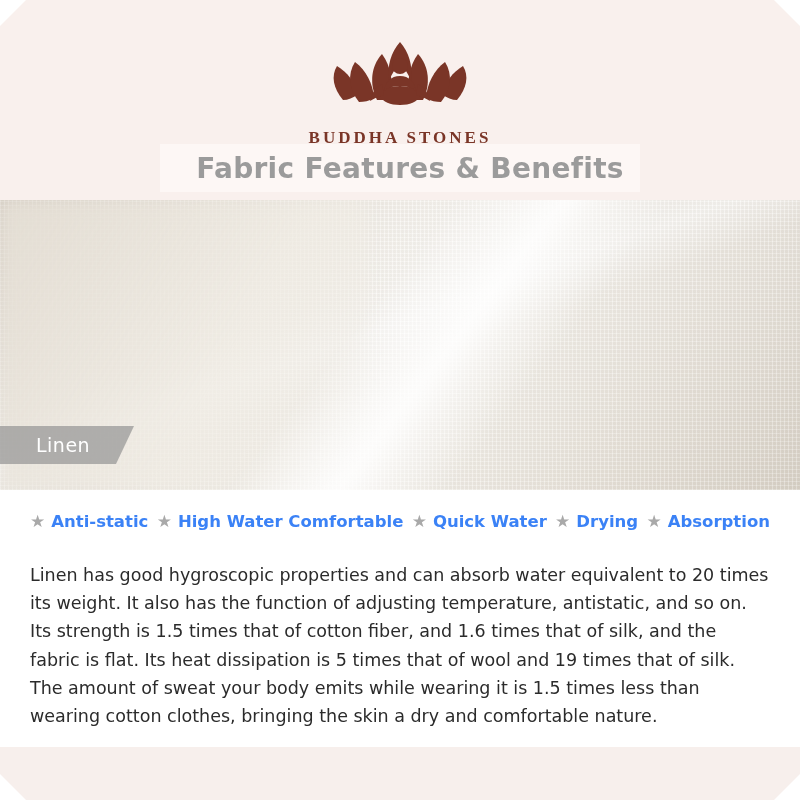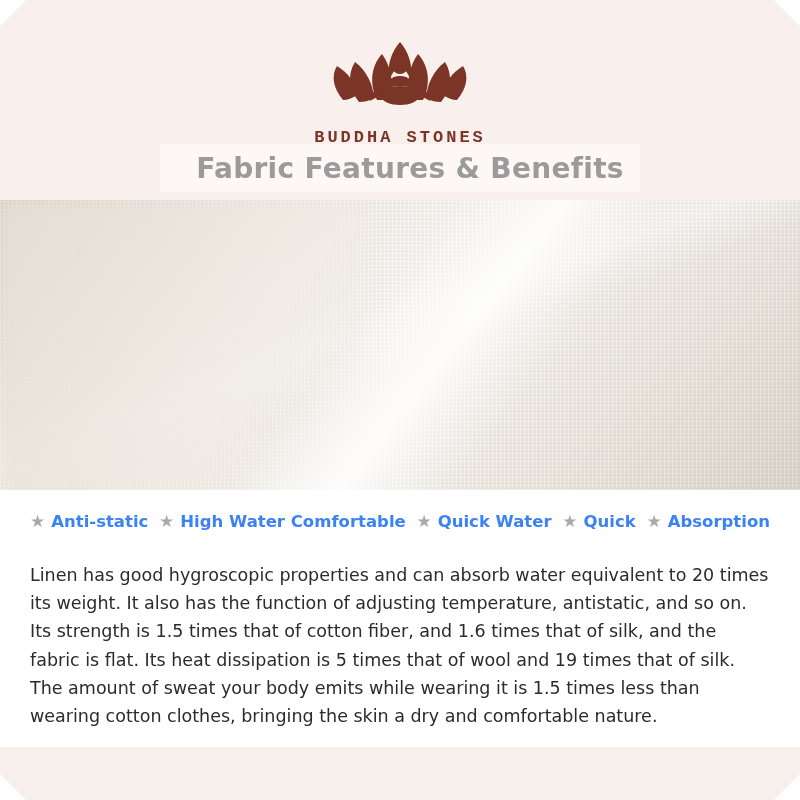--- a/index.html
+++ b/index.html
@@ -58,21 +58,21 @@
   }
   .logo-wrap {
     padding-top: 22px;
   }
   .logo-mark {
     display: block;
     margin: 0 auto;
   }
   .brand-name {
     margin-top: 6px;
-    font-family: Liberation Mono, monospace;
+    font-family: Liberation Serif, serif;
     font-size: 17px;
     letter-spacing: 3px;
     color: #7a3527;
     font-weight: 600;
   }
   .title-band {
     position: absolute;
     left: 160px;
     right: 160px;
     bottom: 8px;
@@ -232,40 +232,41 @@
     <div class="title-band">
       <span class="title-text">Fabric Features &amp; Benefits</span>
     </div>
   </div>
 
   <div class="photo">
     <div class="photo-bg"></div>
     <div class="photo-weave"></div>
     <div class="photo-soft-left"></div>
     <div class="photo-diag"></div>
+    <div class="photo-label">Linen</div>
   </div>
 
   <div class="content">
 
     <div class="features">
       <div class="feature">
         <span class="star">★</span>
         <span class="feature-label">Anti-static</span>
       </div>
       <div class="feature">
         <span class="star">★</span>
         <span class="feature-label">High Water Comfortable</span>
       </div>
       <div class="feature">
         <span class="star">★</span>
         <span class="feature-label">Quick Water</span>
       </div>
       <div class="feature">
         <span class="star">★</span>
-        <span class="feature-label">Quick</span>
+        <span class="feature-label">Drying</span>
       </div>
       <div class="feature">
         <span class="star">★</span>
         <span class="feature-label">Absorption</span>
       </div>
     </div>
 
     <p class="description">Linen has good hygroscopic properties and can absorb water equivalent to 20 times its weight. It also has the function of adjusting temperature, antistatic, and so on. Its strength is 1.5 times that of cotton fiber, and 1.6 times that of silk, and the fabric is flat. Its heat dissipation is 5 times that of wool and 19 times that of silk. The amount of sweat your body emits while wearing it is 1.5 times less than wearing cotton clothes, bringing the skin a dry and comfortable nature.</p>
   </div>
 

